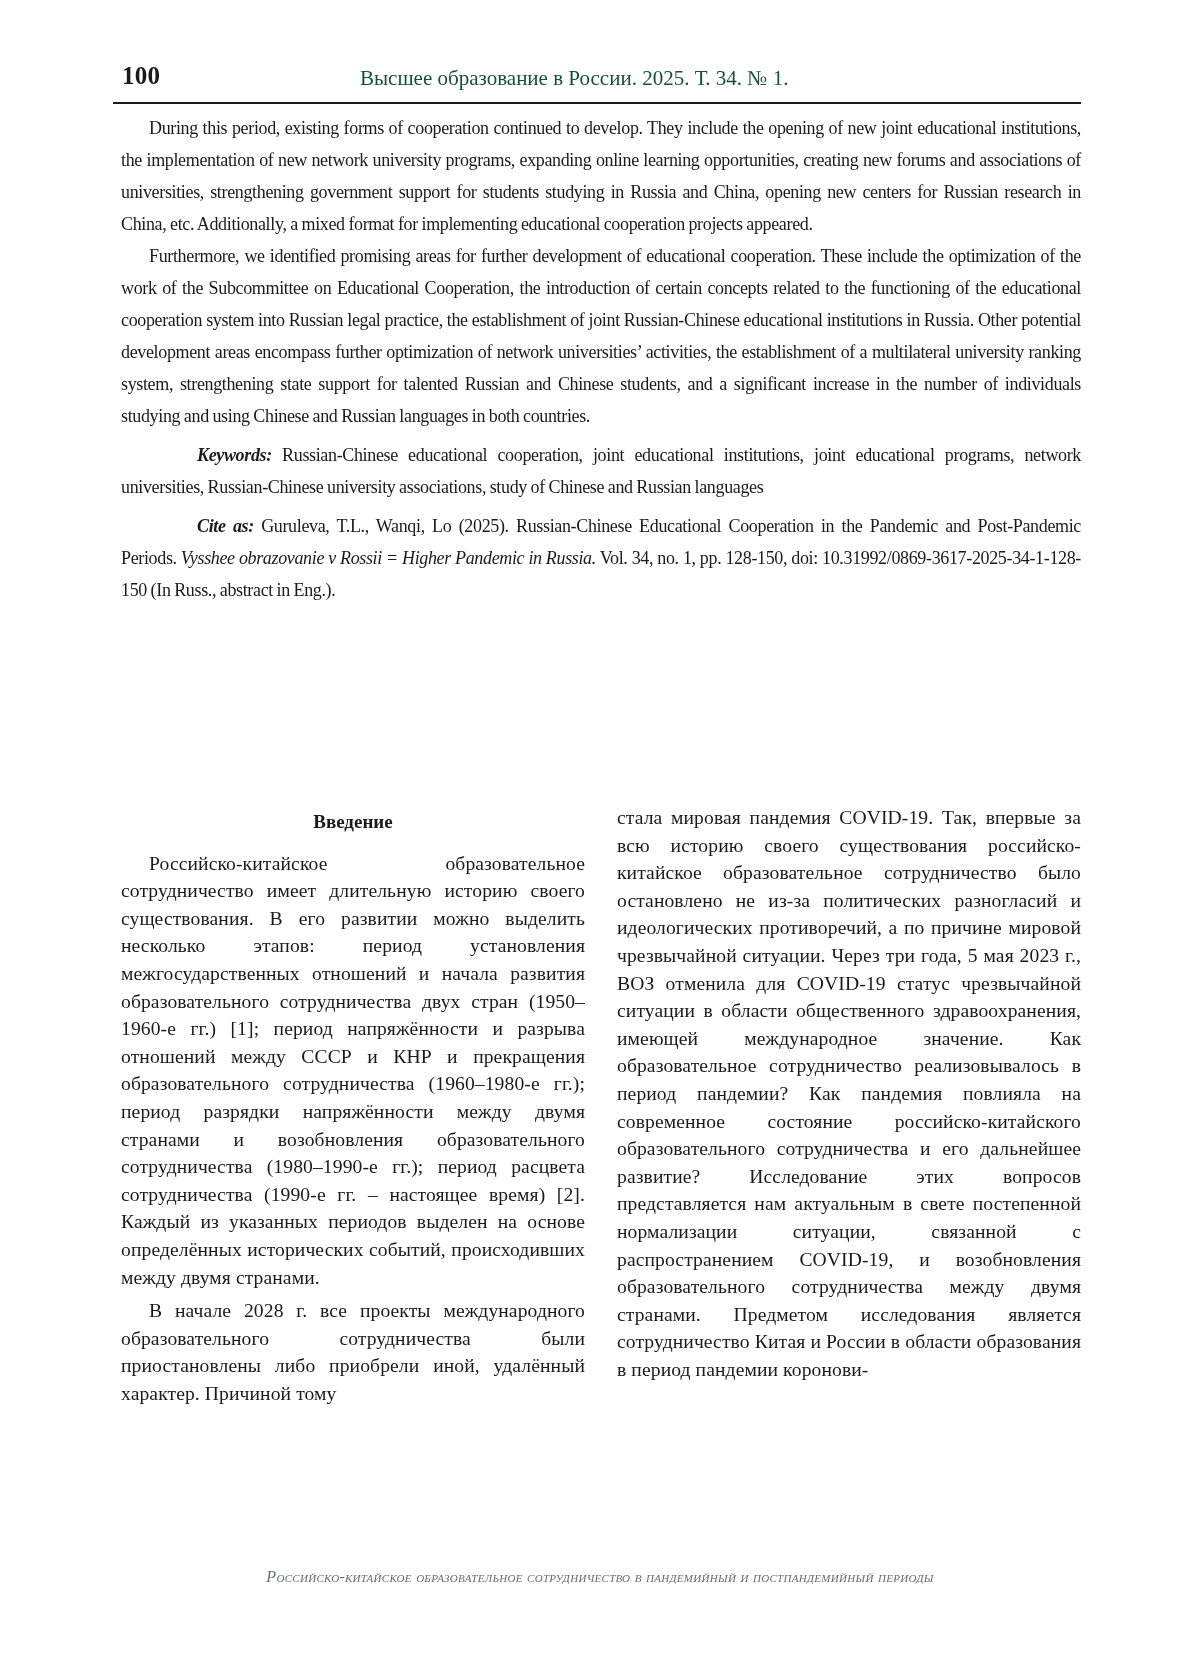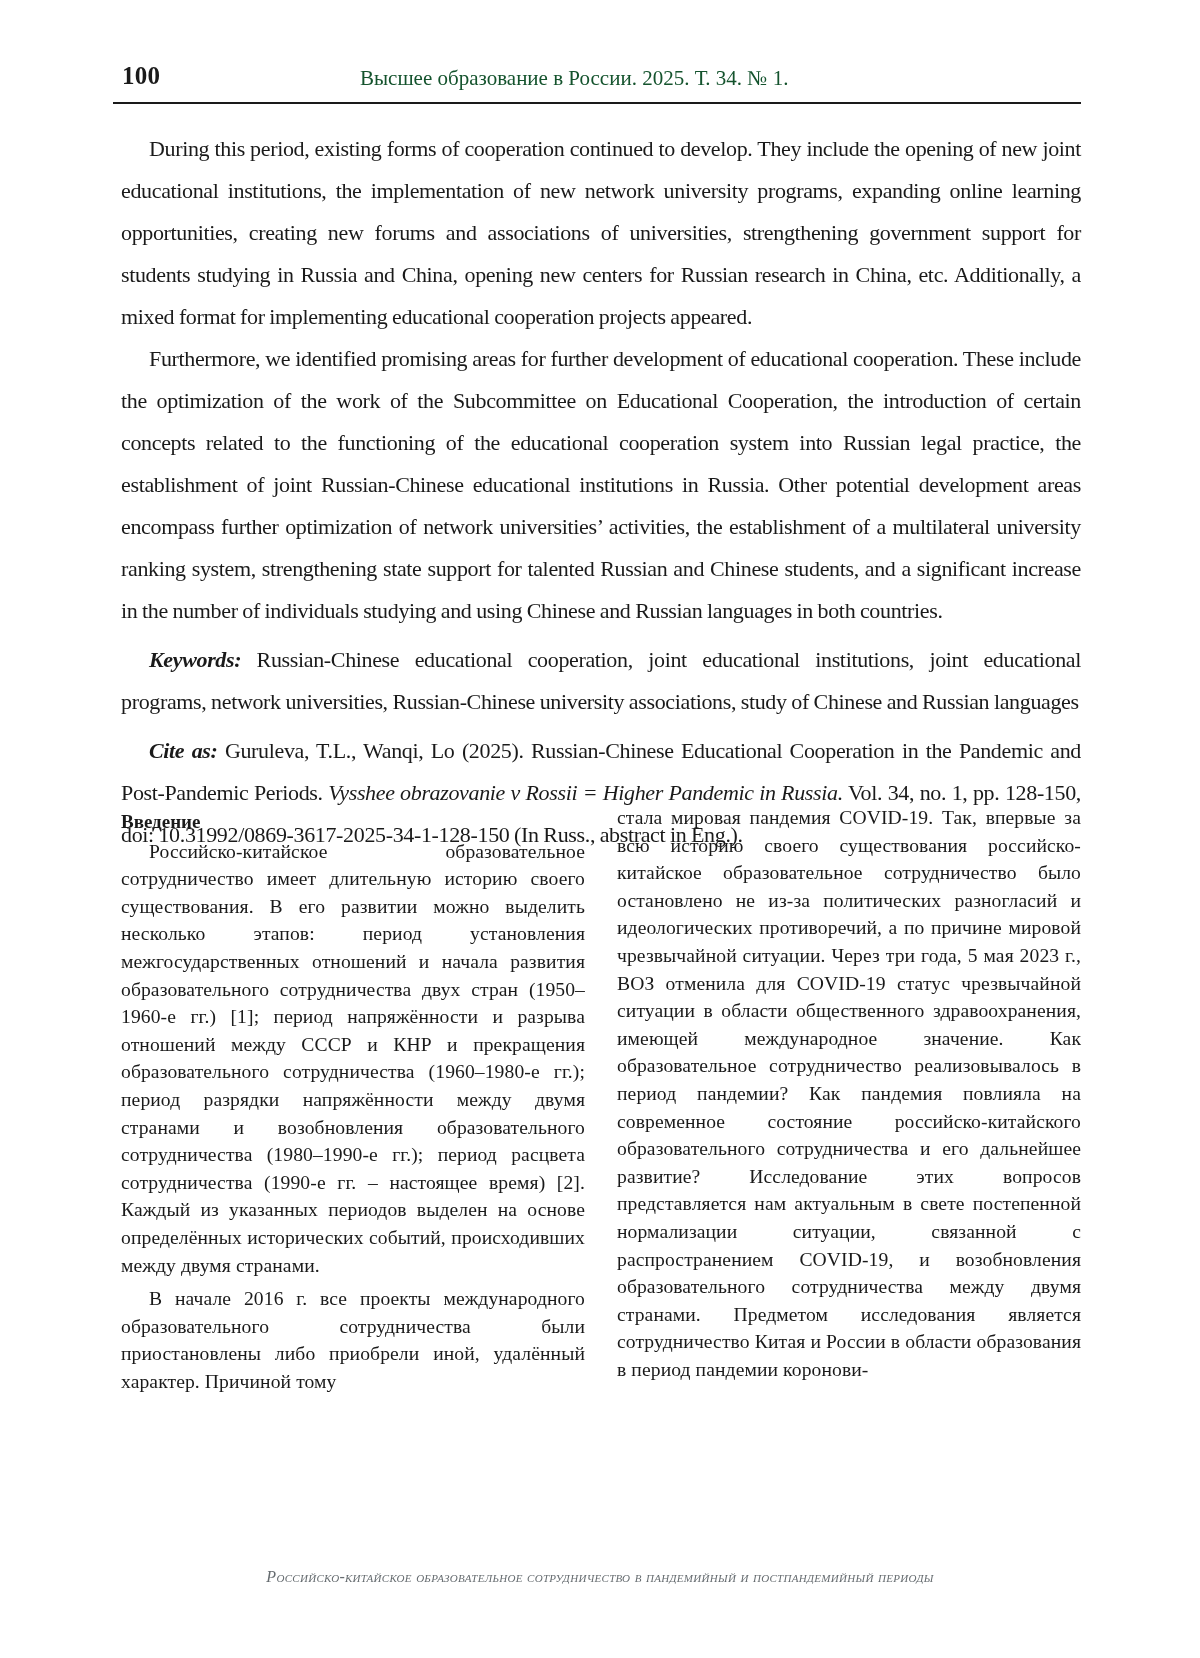--- a/index.html
+++ b/index.html
@@ -3,33 +3,33 @@
 <meta charset="utf-8">
 <style>
   html, body { margin: 0; padding: 0; background: #ffffff; }
   body { width: 1200px; height: 1658px; position: relative; overflow: hidden; color: #1a1a1a;
          font-family: "Liberation Serif", "DejaVu Serif", serif; }
   .header { position: absolute; left: 113px; top: 62px; width: 968px; height: 42px; }
   .page-num { position: absolute; left: 9px; top: 0; font-size: 25px; font-weight: bold; letter-spacing: 0.2px; }
   .journal { position: absolute; left: 247px; top: 4px; font-size: 21px; color: #14532d; white-space: nowrap; }
   .header-rule { position: absolute; left: 0; top: 40px; width: 968px; height: 2px; background: #1a1a1a; }
 
-  .abstract { position: absolute; left: 121px; top: 128px; width: 960px; font-size: 22px; line-height: 42px; }
+  .abstract { position: absolute; left: 121px; top: 112px; width: 960px; font-size: 18px; line-height: 32px; }
   .abstract p { margin: 0; text-align: justify; text-indent: 28px; letter-spacing: -0.35px; word-spacing: -0.5px; }
   .abstract p.gap { margin-top: 7px; }
-  .lbl { font-style: italic; font-weight: bold; }
+  .lbl { font-style: italic; font-weight: bold; margin-left: 48px; }
   .ital { font-style: italic; }
 
   .col { position: absolute; top: 808px; width: 464px; font-size: 19.6px; line-height: 27.6px; }
   .col-left { left: 121px; }
   .col-right { left: 617px; top: 804px; }
   .col p { margin: 0; text-align: justify; letter-spacing: 0.1px; }
   .col p.indent { text-indent: 28px; }
   .col p.gap { margin-top: 6px; }
-  .section-title { font-weight: bold; font-size: 19px; margin: 0 0 2px 0; }
+  .section-title { text-align: center; font-weight: bold; font-size: 19px; margin: 0 0 14px 0; }
 
   .footer { position: absolute; left: 0; top: 1568px; width: 1200px; text-align: center;
             font-size: 16px; font-style: italic; color: #666c70; letter-spacing: 0.3px; }
   .footer .sc { font-variant: small-caps; }
 </style>
 </head>
 <body>
 
 <div class="header">
   <span class="page-num">100</span>
@@ -40,21 +40,21 @@
 <div class="abstract">
   <p>During this period, existing forms of cooperation continued to develop. They include the opening of new joint educational institutions, the implementation of new network university programs, expanding online learning opportunities, creating new forums and associations of universities, strengthening government support for students studying in Russia and China, opening new centers for Russian research in China, etc. Additionally, a mixed format for implementing educational cooperation projects appeared.</p>
   <p>Furthermore, we identified promising areas for further development of educational cooperation. These include the optimization of the work of the Subcommittee on Educational Cooperation, the introduction of certain concepts related to the functioning of the educational cooperation system into Russian legal practice, the establishment of joint Russian-Chinese educational institutions in Russia. Other potential development areas encompass further optimization of network universities’ activities, the establishment of a multilateral university ranking system, strengthening state support for talented Russian and Chinese students, and a significant increase in the number of individuals studying and using Chinese and Russian languages in both countries.</p>
   <p class="gap"><span class="lbl">Keywords:</span><span> Russian-Chinese educational cooperation, joint educational institutions, joint educational programs, network universities, Russian-Chinese university associations, study of Chinese and Russian languages</span></p>
   <p class="gap"><span class="lbl">Cite as:</span><span> Guruleva, T.L., Wanqi, Lo (2025). Russian-Chinese Educational Cooperation in the Pandemic and Post-Pandemic Periods. </span><span class="ital">Vysshee obrazovanie v Rossii = Higher Pandemic in Russia.</span><span> Vol. 34, no. 1, pp. 128-150, doi: 10.31992/0869-3617-2025-34-1-128-150 (In Russ., abstract in Eng.).</span></p>
 </div>
 
 <div class="col col-left">
   <div class="section-title">Введение</div>
   <p class="indent">Российско-китайское образовательное сотрудничество имеет длительную историю своего существования. В его развитии можно выделить несколько этапов: период установления межгосударственных отношений и начала развития образовательного сотрудничества двух стран (1950–1960-е гг.) [1]; период напряжённости и разрыва отношений между СССР и КНР и прекращения образовательного сотрудничества (1960–1980-е гг.); период разрядки напряжённости между двумя странами и возобновления образовательного сотрудничества (1980–1990-е гг.); период расцвета сотрудничества (1990-е гг. – настоящее время) [2]. Каждый из указанных периодов выделен на основе определённых исторических событий, происходивших между двумя странами.</p>
-  <p class="indent gap">В начале 2016 г. все проекты международного образовательного сотрудничества были приостановлены либо приобрели иной, удалённый характер. Причиной тому</p>
+  <p class="indent gap">В начале 2028 г. все проекты международного образовательного сотрудничества были приостановлены либо приобрели иной, удалённый характер. Причиной тому</p>
 </div>
 
 <div class="col col-right">
   <p>стала мировая пандемия COVID-19. Так, впервые за всю историю своего существования российско-китайское образовательное сотрудничество было остановлено не из-за политических разногласий и идеологических противоречий, а по причине мировой чрезвычайной ситуации. Через три года, 5 мая 2023 г., ВОЗ отменила для COVID-19 статус чрезвычайной ситуации в области общественного здравоохранения, имеющей международное значение. Как образовательное сотрудничество реализовывалось в период пандемии? Как пандемия повлияла на современное состояние российско-китайского образовательного сотрудничества и его дальнейшее развитие? Исследование этих вопросов представляется нам актуальным в свете постепенной нормализации ситуации, связанной с распространением COVID-19, и возобновления образовательного сотрудничества между двумя странами. Предметом исследования является сотрудничество Китая и России в области образования в период пандемии коронови-</p>
 </div>
 
 <div class="footer">
   <span class="sc">Российско-китайское образовательное сотрудничество в пандемийный и постпандемийный периоды</span>
 </div>
 

